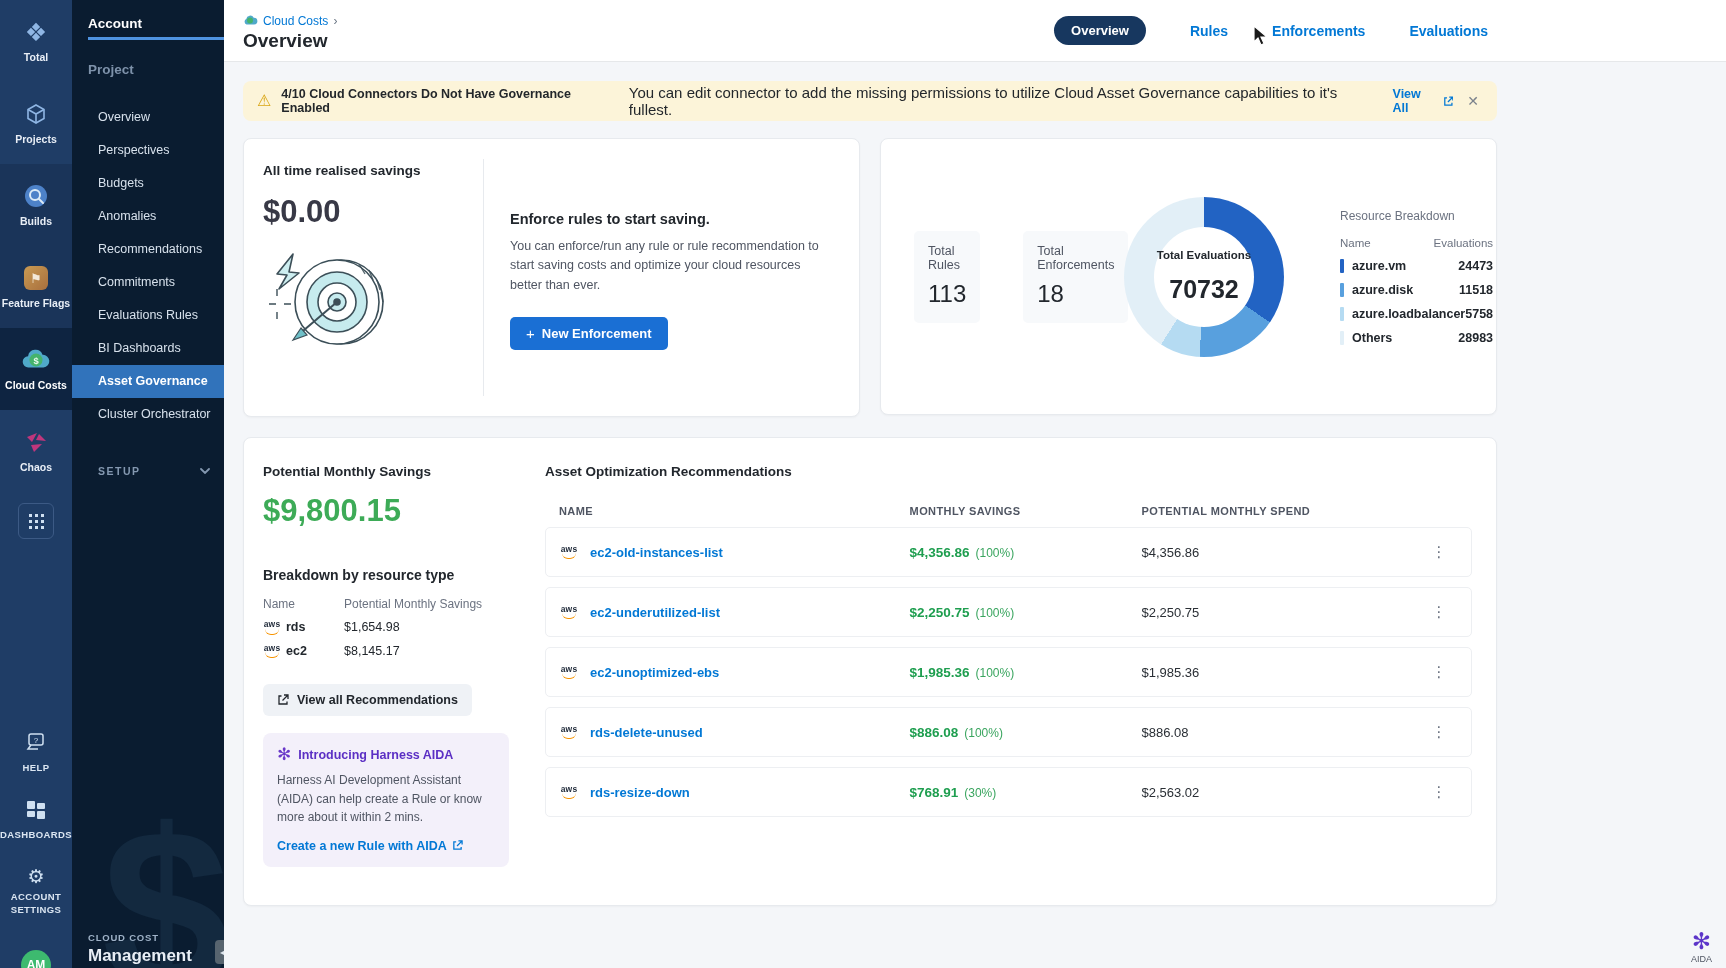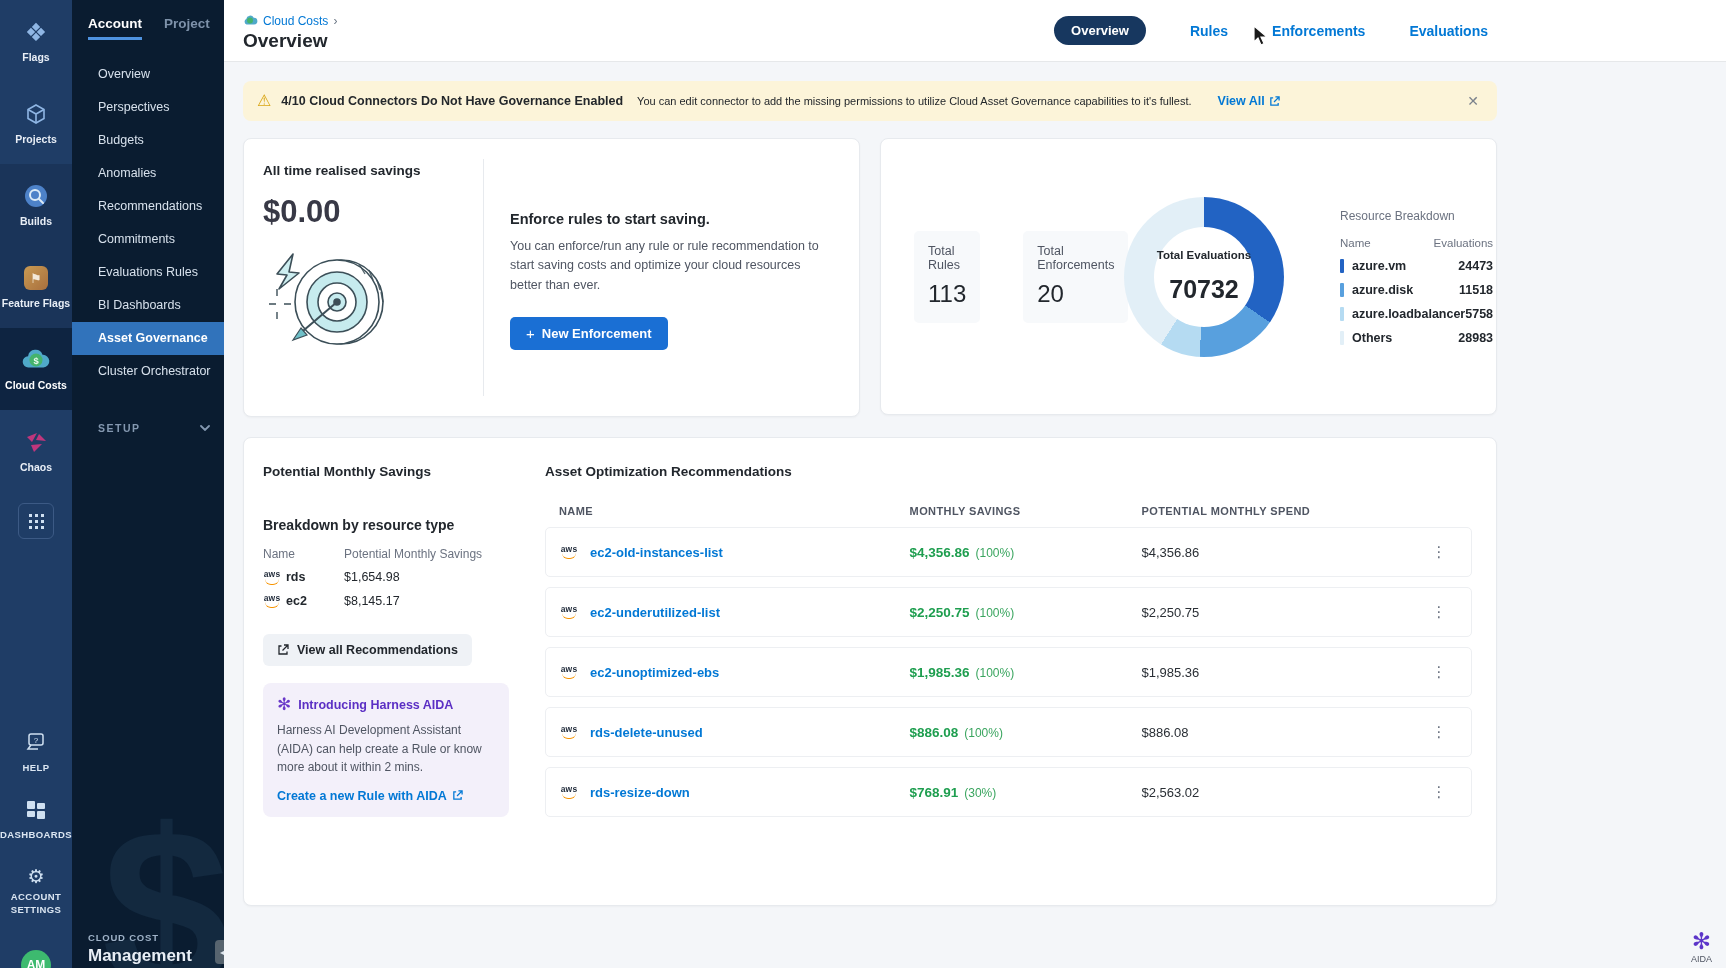--- a/index.html
+++ b/index.html
@@ -24,21 +24,21 @@
   .grid-btn .pad{width:34px;height:34px;border-radius:6px;border:1px solid #3c5a85;display:flex;align-items:center;justify-content:center;}
   .rail-spacer{flex:1;}
   .rail-bottom{display:flex;flex-direction:column;align-items:center;gap:26px;padding-bottom:0;}
   .rail-mini{display:flex;flex-direction:column;align-items:center;gap:5px;cursor:pointer;}
   .rail-mini .lbl{font-size:9.5px;font-weight:600;color:#dbe6f2;letter-spacing:.4px;text-align:center;line-height:1.3;}
   .gear-glyph{font-size:19px;color:#cfe0f1;line-height:1;}
   .avatar{width:30px;height:30px;border-radius:50%;background:#3dba6f;color:#fff;font-size:12px;font-weight:700;display:flex;align-items:center;justify-content:center;margin-top:8px;margin-bottom:-12px;}
 
   
   .sidebar{width:152px;flex:0 0 152px;background:#0a1c30;position:relative;display:flex;flex-direction:column;overflow:hidden;z-index:2;}
-  .side-tabs{display:flex;gap:22px;padding:16px 0 0 16px;}
+  .side-tabs{display:flex;gap:22px;padding:16px 0 0 16px;flex-direction:column;}
   .side-tab{font-size:13.5px;cursor:pointer;padding-bottom:6px;}
   .side-tab.active{color:#fff;font-weight:700;border-bottom:3px solid #4f93e0;}
   .side-tab.inactive{color:#7e92aa;font-weight:600;}
   .menu{margin-top:18px;display:flex;flex-direction:column;}
   .menu-item{font-size:12.5px;color:#d7e1ec;padding:9px 8px 9px 26px;cursor:pointer;line-height:1.2;}
   .menu-item.selected{background:#3173bb;color:#fff;font-weight:600;}
   .setup-row{margin-top:26px;padding:8px 14px 8px 26px;display:flex;align-items:center;justify-content:space-between;color:#8498b0;font-size:10.5px;font-weight:700;letter-spacing:1.5px;cursor:pointer;}
   .setup-row svg{flex:0 0 auto;}
   .side-spacer{flex:1;}
   .watermark{position:absolute;bottom:-58px;left:30px;font-size:230px;font-weight:700;color:#13293f;pointer-events:none;user-select:none;line-height:1;}
@@ -58,21 +58,21 @@
   .top-tabs{display:flex;align-items:center;gap:44px;margin-right:238px;}
   .pill{background:#17375f;color:#fff;font-size:13px;font-weight:600;padding:7px 17px;border-radius:17px;cursor:pointer;}
   .top-link{color:#0278d5;font-size:14px;font-weight:600;cursor:pointer;}
 
   .content{padding:19px 0 0 19px;width:1254px;}
 
   
   .banner{background:#fcf4d9;border-radius:8px;height:40px;display:flex;align-items:center;padding:0 14px;gap:10px;margin-bottom:17px;}
   .warn-glyph{color:#d9a514;font-size:16px;line-height:1;}
   .banner-title{font-size:12.5px;font-weight:700;color:#23272b;}
-  .banner-body{font-size:11px;color:#23272b;margin-left:4px;}
+  .banner-body{font-size:15px;color:#23272b;margin-left:4px;}
   .banner-link{display:flex;align-items:center;gap:4px;color:#0278d5;font-size:12.5px;font-weight:600;margin-left:16px;cursor:pointer;}
   .banner-x{margin-left:auto;color:#7b828c;font-size:14px;cursor:pointer;padding:4px;}
 
   
   .row1{display:flex;gap:20px;margin-bottom:20px;}
   .card{background:#fff;border:1px solid #e7eaee;border-radius:8px;box-shadow:0 1px 2px rgba(40,41,61,.04);}
   .card-savings{width:617px;height:277px;display:flex;}
   .cs-left{width:220px;padding:24px 0 0 19px;display:flex;flex-direction:column;}
   .cs-label{font-size:13.5px;font-weight:700;color:#22272d;}
   .cs-value{font-size:31px;font-weight:700;color:#383946;margin-top:16px;}
@@ -149,21 +149,21 @@
 </head>
 <body>
 
 <div class="app">
 
   <nav class="rail">
     <div class="rail-item">
       <span class="ricon">
           <span class="home-glyph">❖</span>
         </span>
-      <span class="lbl">Flags</span>
+      <span class="lbl">Total</span>
     </div>
     <div class="rail-item">
       <span class="ricon">
         <svg width="24" height="24" viewBox="0 0 24 24" fill="none" stroke="#8fb6e4" stroke-width="1.6">
             <path d="M12 3 20 7.5 20 16.5 12 21 4 16.5 4 7.5Z"></path>
             <path d="M4 7.5 12 12 20 7.5M12 12V21"></path>
           </svg>
       </span>
       <span class="lbl">Projects</span>
     </div>
@@ -361,21 +361,21 @@
         </section>
 
         <section class="card card-stats">
           <div class="stat-col">
             <div class="stat-box">
               <div class="stat-label">Total Rules</div>
               <div class="stat-value">113</div>
             </div>
             <div class="stat-box">
               <div class="stat-label">Total Enforcements</div>
-              <div class="stat-value">20</div>
+              <div class="stat-value">18</div>
             </div>
           </div>
           <div class="donut-wrap" style="background: conic-gradient(rgb(34, 99, 195) 0deg, rgb(34, 99, 195) 124.56deg, rgb(88, 160, 222) 124.56deg, rgb(88, 160, 222) 183.18deg, rgb(181, 219, 242) 183.18deg, rgb(181, 219, 242) 212.49deg, rgb(226, 239, 247) 212.49deg, rgb(226, 239, 247) 360deg);">
             <div class="donut-hole">
               <div class="donut-label">Total Evaluations</div>
               <div class="donut-value">70732</div>
             </div>
           </div>
           <div class="legend">
             <div class="legend-title">Resource Breakdown</div>
@@ -403,20 +403,21 @@
               <span class="legend-name">Others</span>
               <span class="legend-val">28983</span>
             </div>
           </div>
         </section>
       </div>
 
       <section class="card card-lower">
         <div class="pm-col">
           <div class="pm-title">Potential Monthly Savings</div>
+          <div class="pm-value" style="color: rgb(61, 171, 87);">$9,800.15</div>
           <div class="pm-sub">Breakdown by resource type</div>
           <div class="pm-table">
             <div class="pm-thead">
               <span class="c1">Name</span>
               <span>Potential Monthly Savings</span>
             </div>
             <div class="pm-row">
               <span class="c1">
                 <span class="aws-logo">
                     <span class="t">aws</span>

